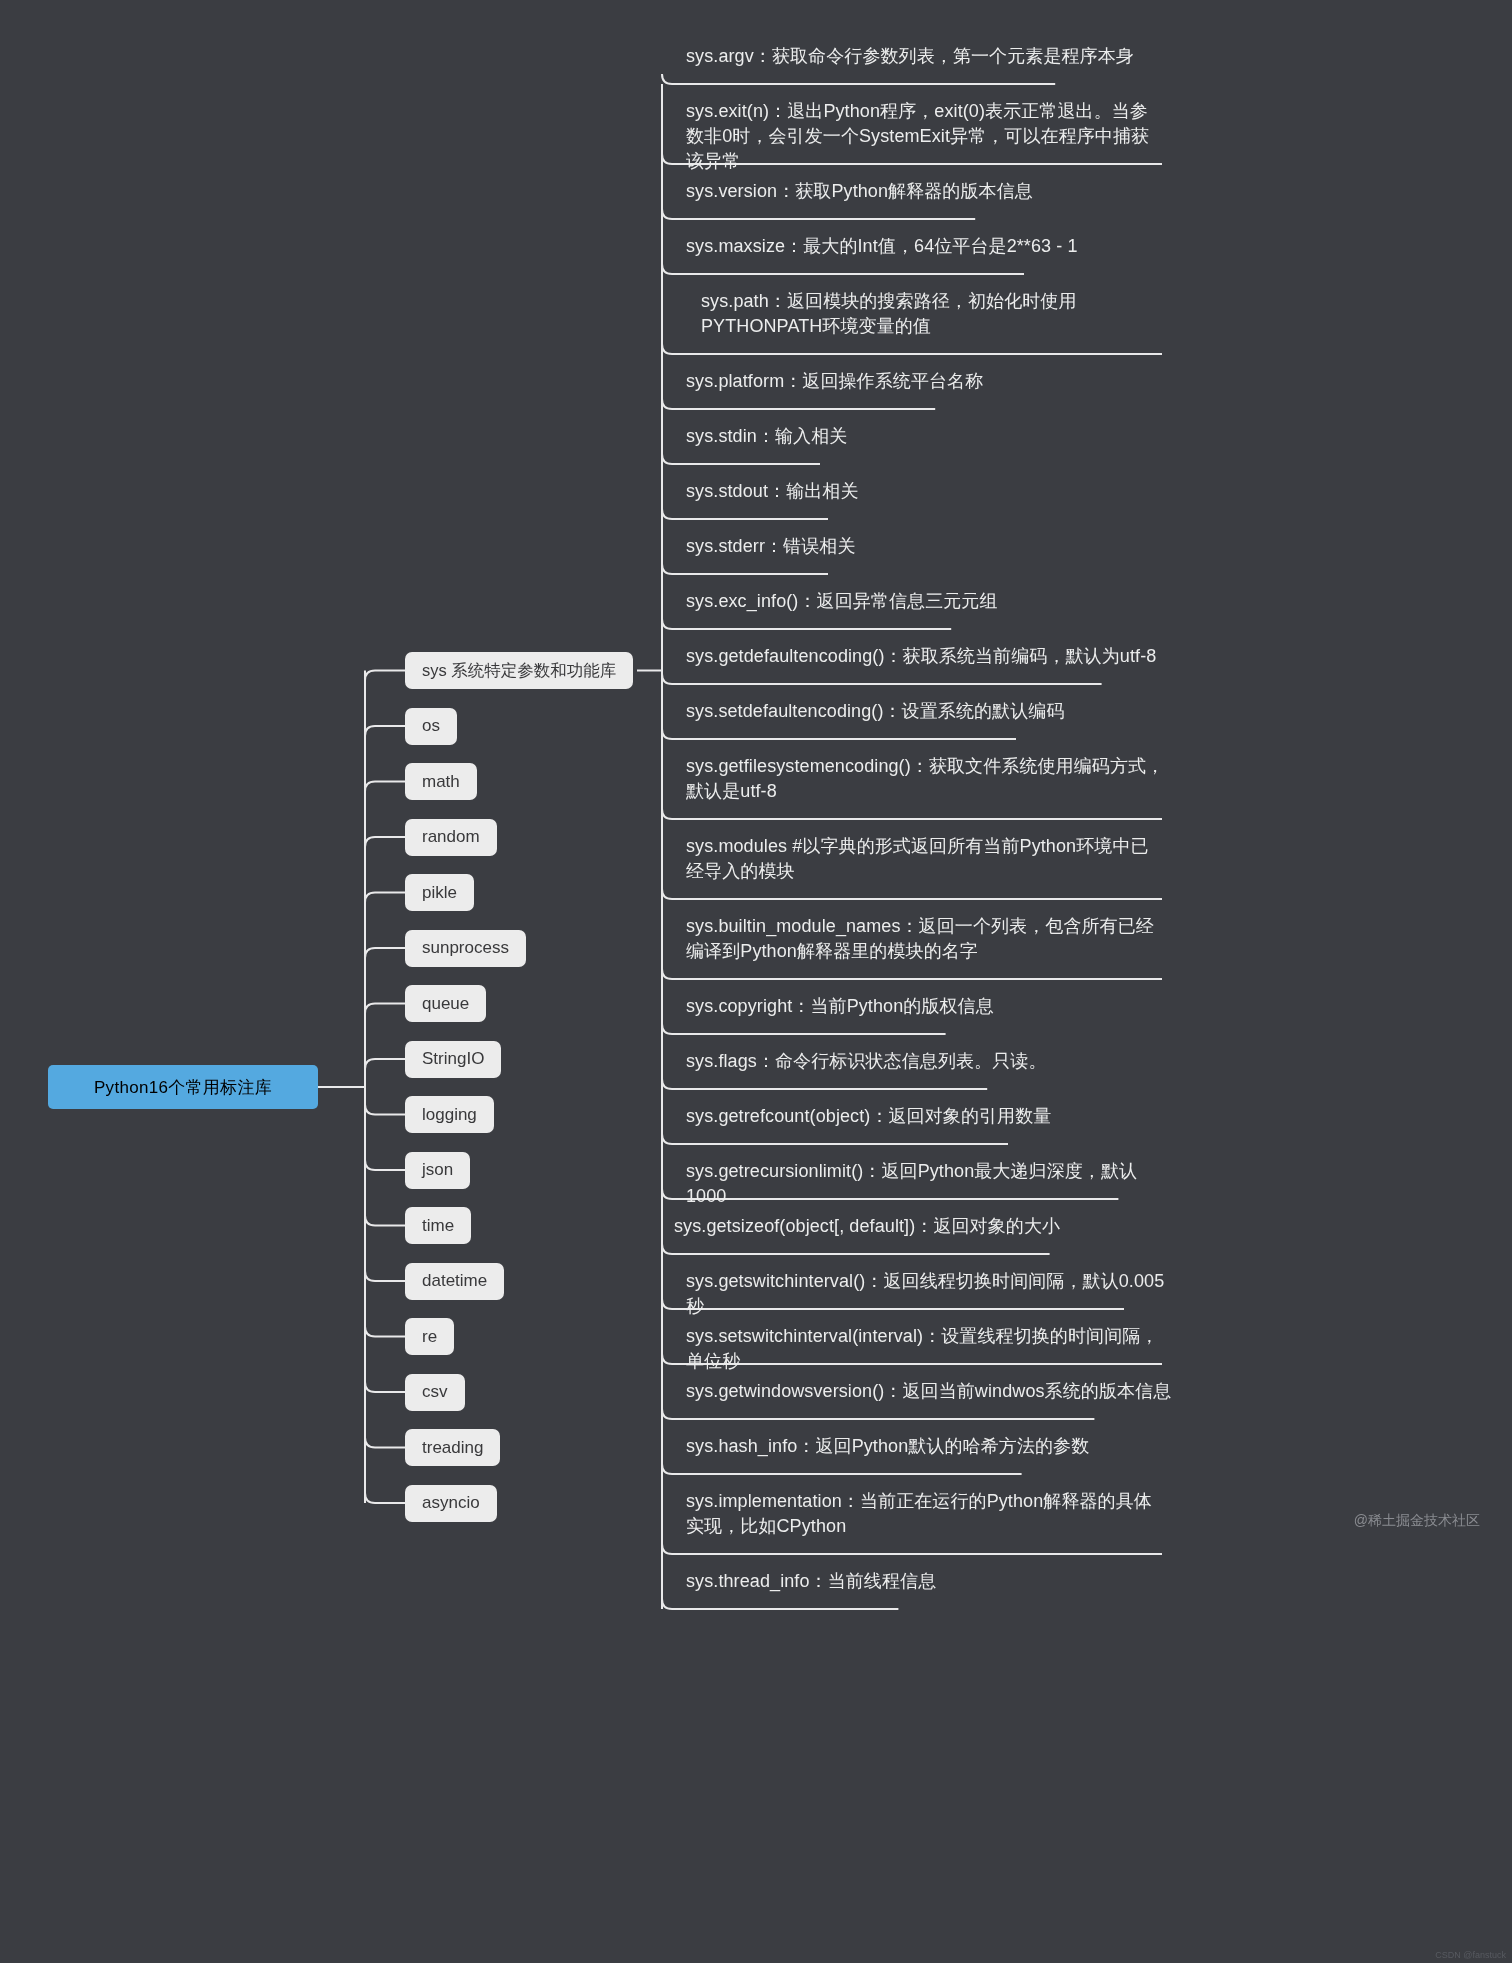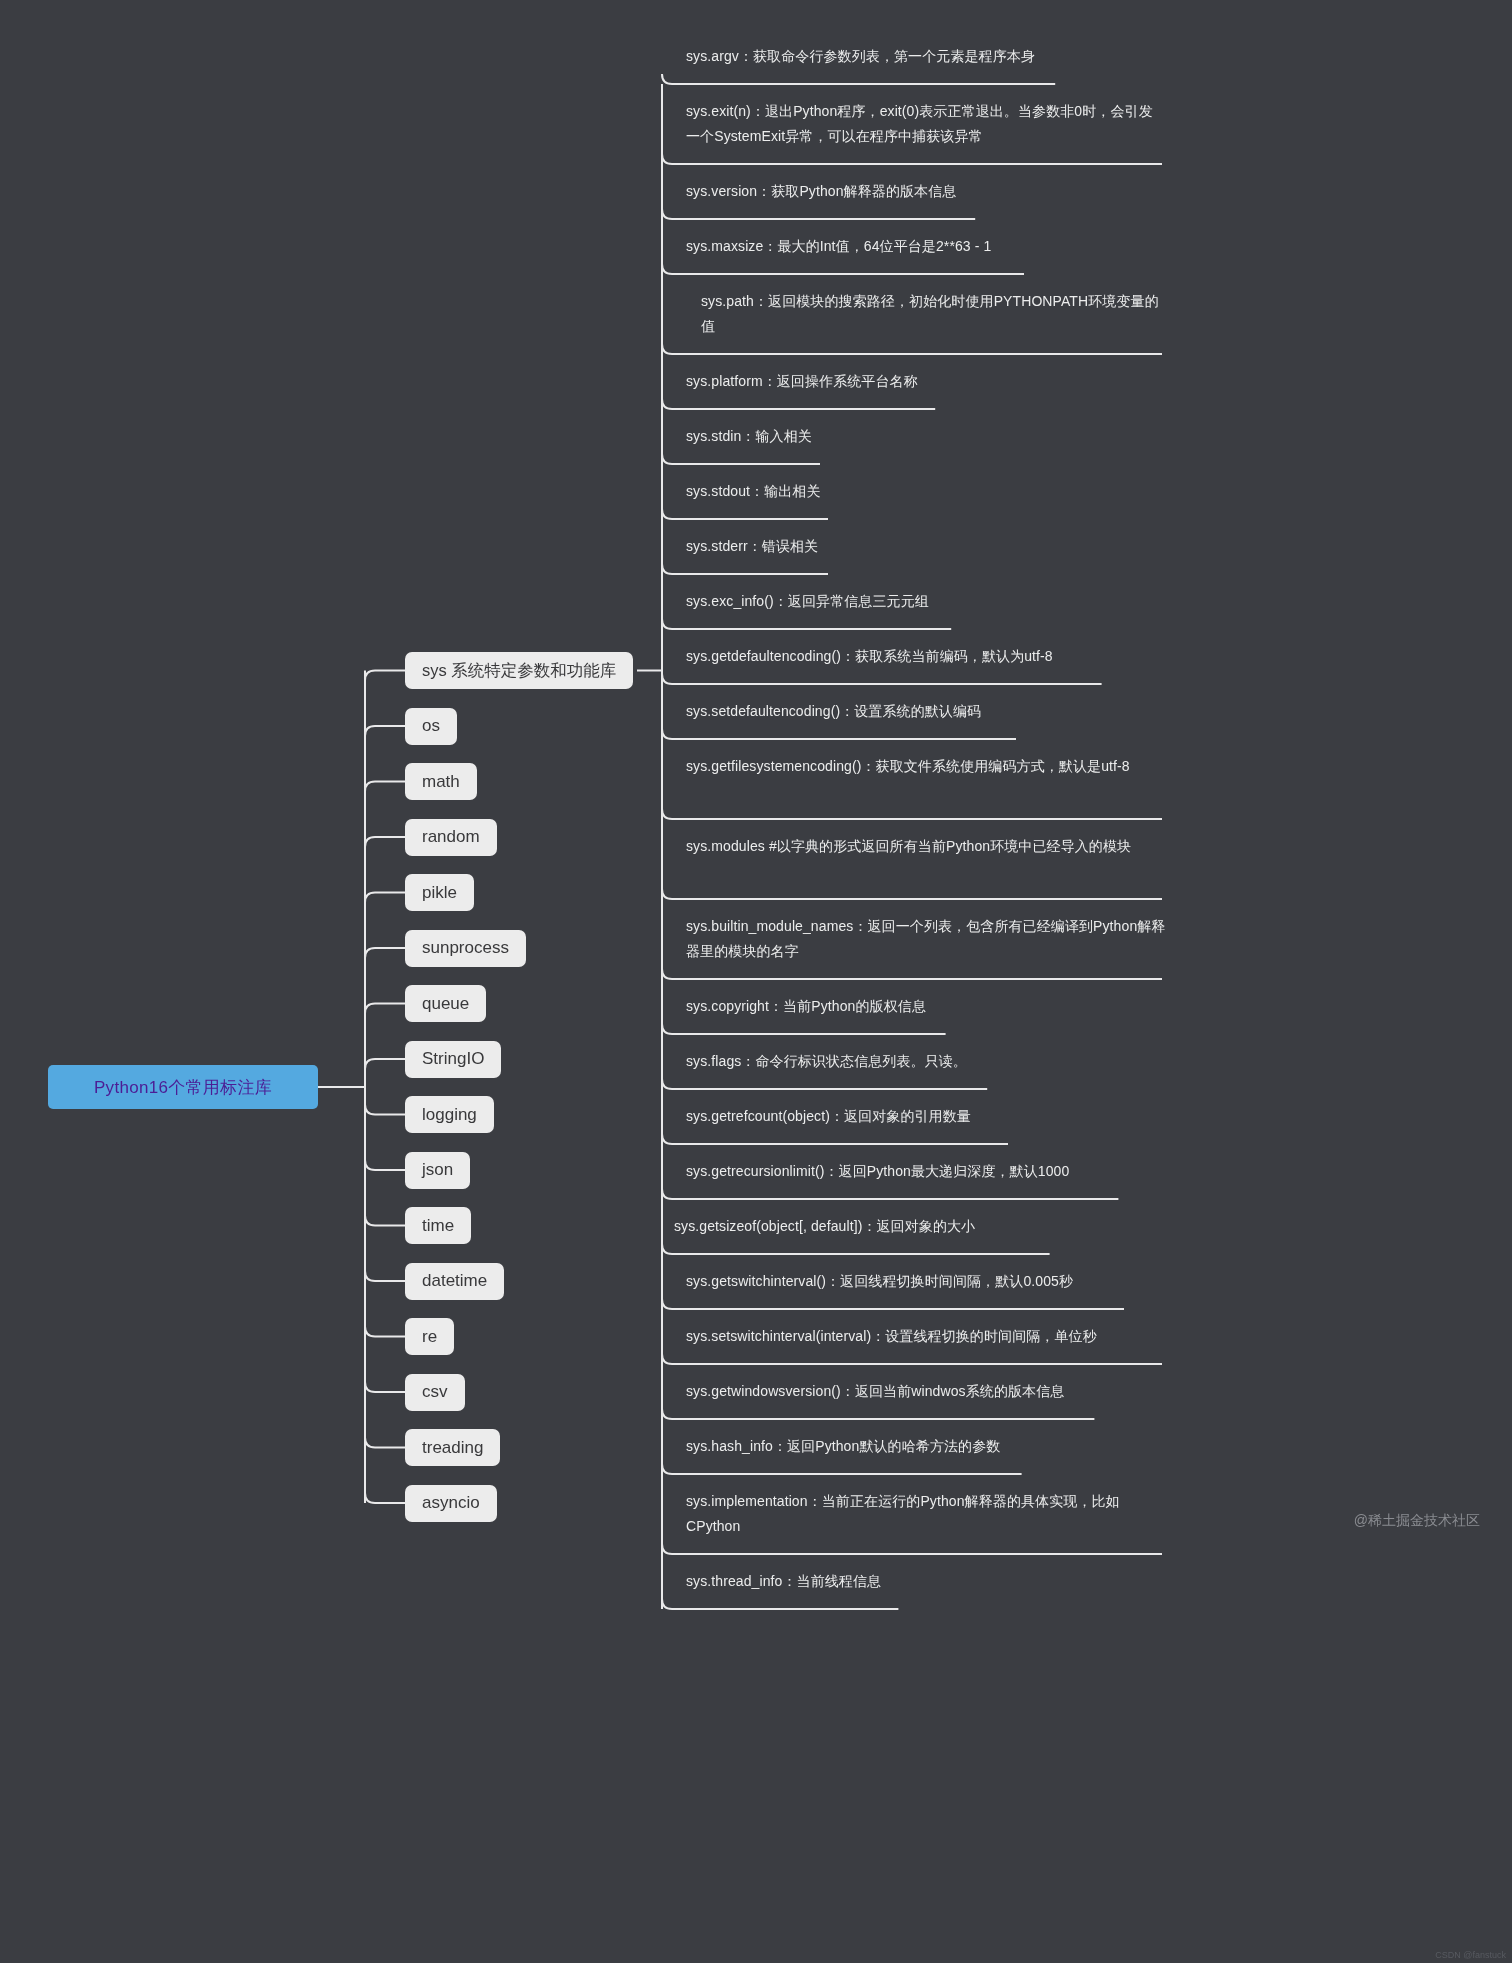--- a/index.html
+++ b/index.html
@@ -24,21 +24,21 @@
   }
   #wires path { fill: none; stroke: #e9e9ea; stroke-width: 2; }
 
   
   .root-node {
     position: absolute;
     left: 48px; top: 1065px;
     width: 270px; height: 44px;
     background: #54a9e0;
     border-radius: 5px;
-    color: #4c1d95;
+    color: #000000;
     font-size: 17px;
     display: flex; align-items: center; justify-content: center;
     letter-spacing: 0.3px;
     white-space: nowrap;
   }
 
   
   .branch {
     position: absolute;
     background: #ececec;
@@ -49,21 +49,21 @@
     padding: 0 17px;
     display: flex; align-items: center;
     white-space: nowrap;
   }
   .branch.wide { font-size: 16.5px; }
 
   
   .leaf {
     position: absolute;
     color: #eceded;
-    font-size: 14px;
+    font-size: 18px;
     line-height: 25px;
     padding: 0 6px 3px 24px;
     white-space: pre-wrap;
     letter-spacing: 0.1px;
   }
 
   
   .wm-juejin {
     position: absolute;
     right: 32px; top: 1512px;

